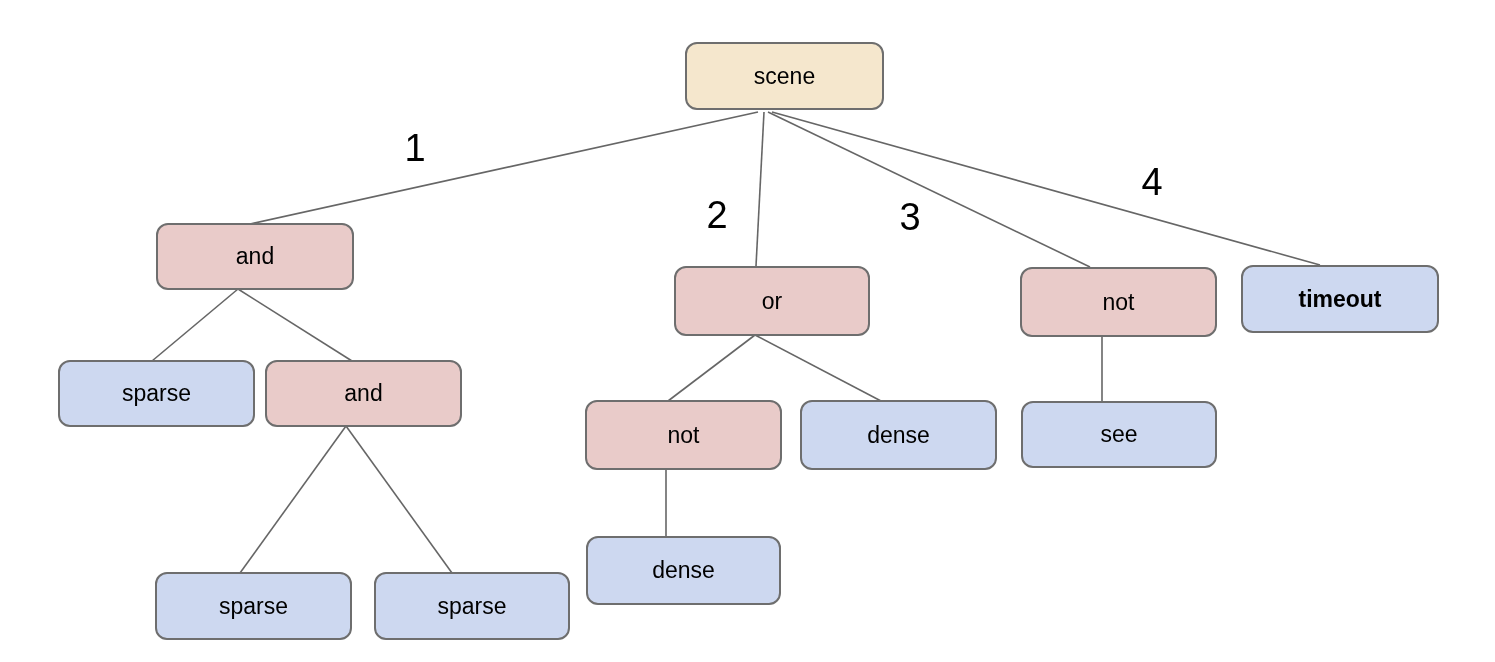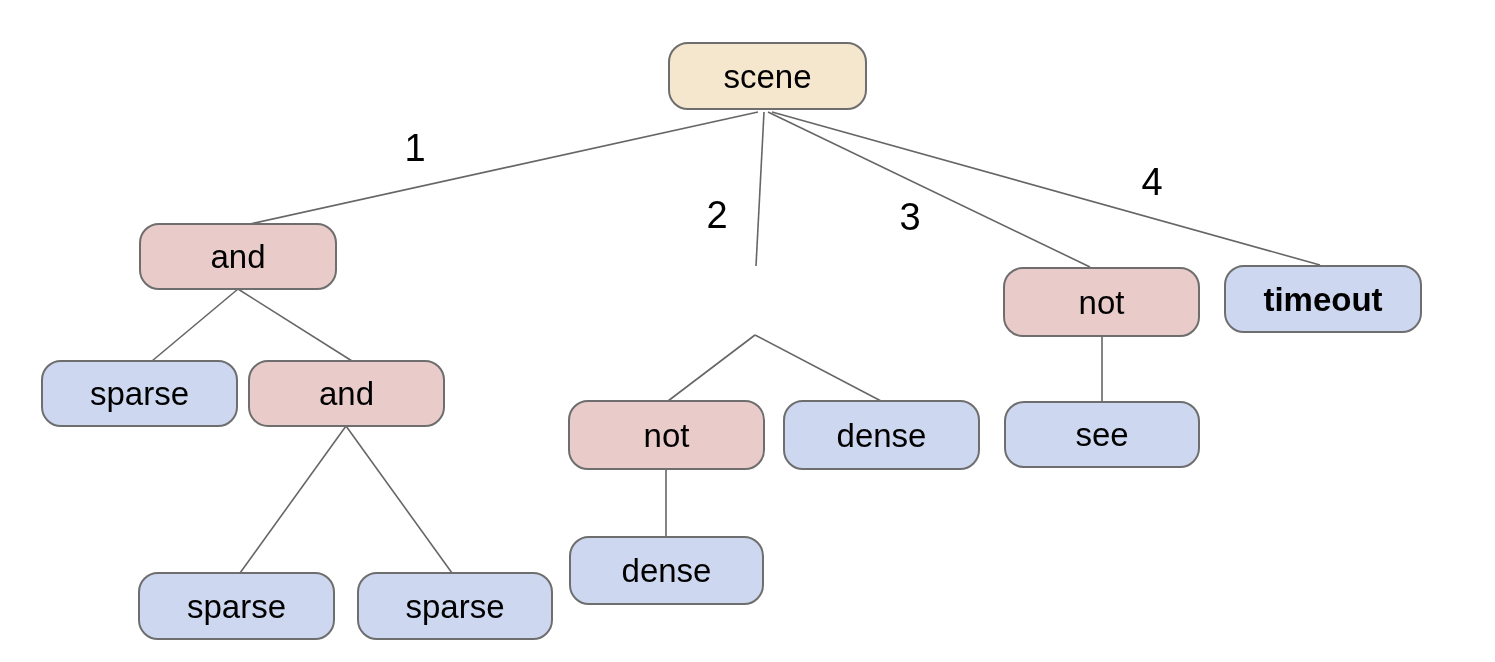--- a/index.html
+++ b/index.html
@@ -18,29 +18,30 @@
   .edges-layer {
     position: absolute;
     left: 0;
     top: 0;
     width: 1495px;
     height: 662px;
   }
   .node {
     position: absolute;
     box-sizing: border-box;
-    border-radius: 20px;
+    border-radius: 12px;
     border: 2px solid #6e6e6e;
     display: flex;
     align-items: center;
     justify-content: center;
-    font-size: 33px;
+    font-size: 23px;
     line-height: 1;
     color: #000000;
     white-space: nowrap;
+    margin-left: 17px;
   }
   .edge-label {
     position: absolute;
     transform: translate(-50%, -50%);
     font-size: 38px;
     color: #000000;
     line-height: 1;
   }
 </style>
 </head>
@@ -56,20 +57,21 @@
       <line x1="238" y1="289" x2="352" y2="361" stroke="#666666" stroke-width="1.6"></line>
       <line x1="346" y1="426" x2="240" y2="573" stroke="#666666" stroke-width="1.6"></line>
       <line x1="346" y1="426" x2="452" y2="573" stroke="#666666" stroke-width="1.6"></line>
       <line x1="755" y1="335" x2="668" y2="401" stroke="#666666" stroke-width="1.6"></line>
       <line x1="755" y1="335" x2="881" y2="401" stroke="#666666" stroke-width="1.6"></line>
       <line x1="666" y1="469" x2="666" y2="537" stroke="#666666" stroke-width="1.6"></line>
       <line x1="1102" y1="336" x2="1102" y2="402" stroke="#666666" stroke-width="1.6"></line>
     </svg>
     <div class="node" style="left: 668px; top: 42px; width: 199px; height: 68px; background: rgb(245, 231, 205); border-color: rgb(110, 110, 110); color: rgb(0, 0, 0);">scene</div>
     <div class="node" style="left: 139px; top: 223px; width: 198px; height: 67px; background: rgb(233, 203, 201); border-color: rgb(110, 110, 110); color: rgb(0, 0, 0);">and</div>
+    <div class="node" style="left: 657px; top: 266px; width: 196px; height: 70px; background: rgb(233, 203, 201); border-color: rgb(110, 110, 110); color: rgb(0, 0, 0);">or</div>
     <div class="node" style="left: 1003px; top: 267px; width: 197px; height: 70px; background: rgb(233, 203, 201); border-color: rgb(110, 110, 110); color: rgb(0, 0, 0);">not</div>
     <div class="node" style="left: 1224px; top: 265px; width: 198px; height: 68px; background: rgb(205, 216, 240); border-color: rgb(110, 110, 110); color: rgb(0, 0, 0); font-weight: bold;">timeout</div>
     <div class="node" style="left: 41px; top: 360px; width: 197px; height: 67px; background: rgb(205, 216, 240); border-color: rgb(110, 110, 110); color: rgb(0, 0, 0);">sparse</div>
     <div class="node" style="left: 248px; top: 360px; width: 197px; height: 67px; background: rgb(233, 203, 201); border-color: rgb(110, 110, 110); color: rgb(0, 0, 0);">and</div>
     <div class="node" style="left: 568px; top: 400px; width: 197px; height: 70px; background: rgb(233, 203, 201); border-color: rgb(110, 110, 110); color: rgb(0, 0, 0);">not</div>
     <div class="node" style="left: 783px; top: 400px; width: 197px; height: 70px; background: rgb(205, 216, 240); border-color: rgb(110, 110, 110); color: rgb(0, 0, 0);">dense</div>
     <div class="node" style="left: 1004px; top: 401px; width: 196px; height: 67px; background: rgb(205, 216, 240); border-color: rgb(110, 110, 110); color: rgb(0, 0, 0); text-align: right;">see</div>
     <div class="node" style="left: 569px; top: 536px; width: 195px; height: 69px; background: rgb(205, 216, 240); border-color: rgb(110, 110, 110); color: rgb(0, 0, 0);">dense</div>
     <div class="node" style="left: 138px; top: 572px; width: 197px; height: 68px; background: rgb(205, 216, 240); border-color: rgb(110, 110, 110); color: rgb(0, 0, 0);">sparse</div>
     <div class="node" style="left: 357px; top: 572px; width: 196px; height: 68px; background: rgb(205, 216, 240); border-color: rgb(110, 110, 110); color: rgb(0, 0, 0);">sparse</div>

